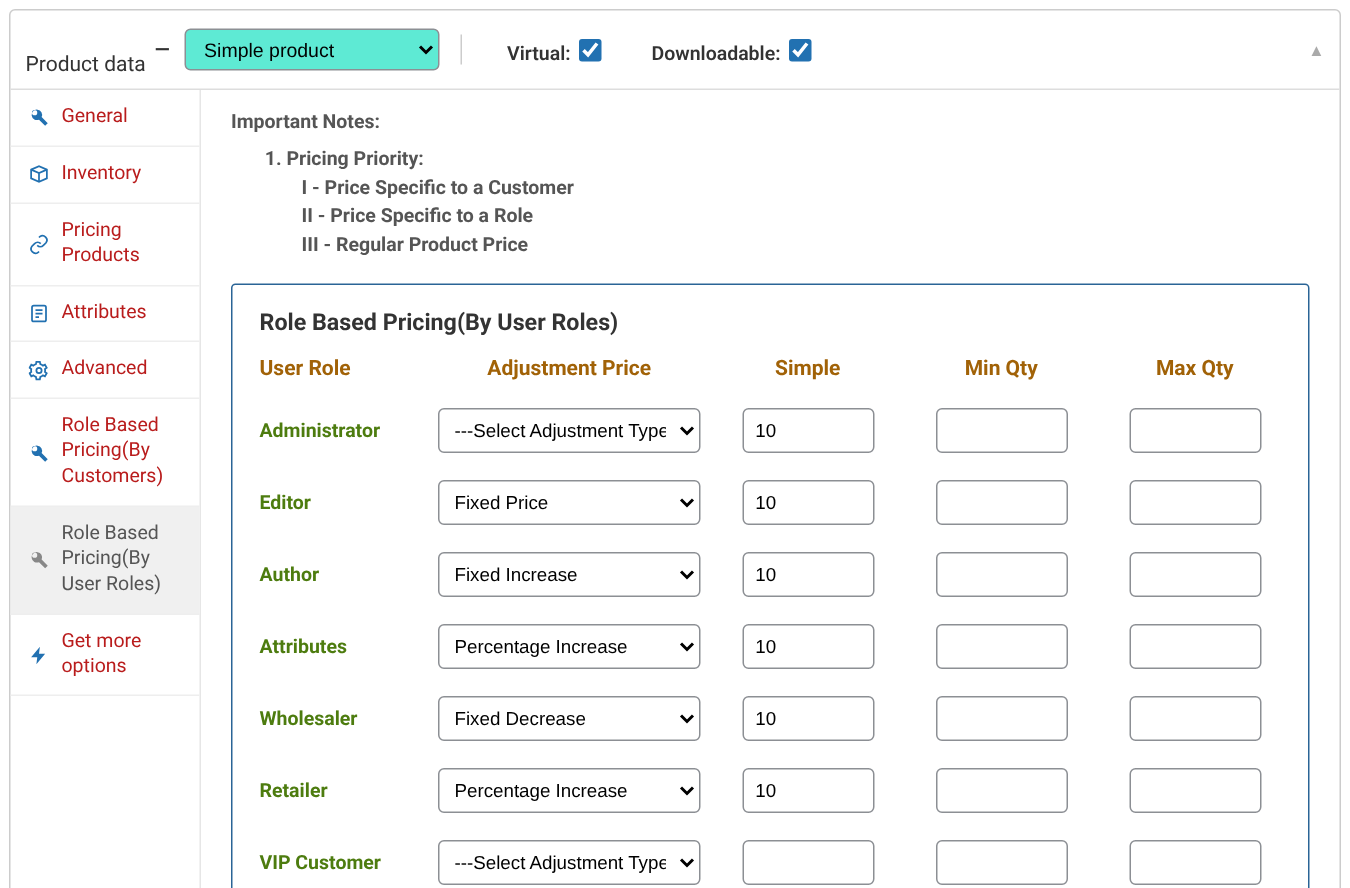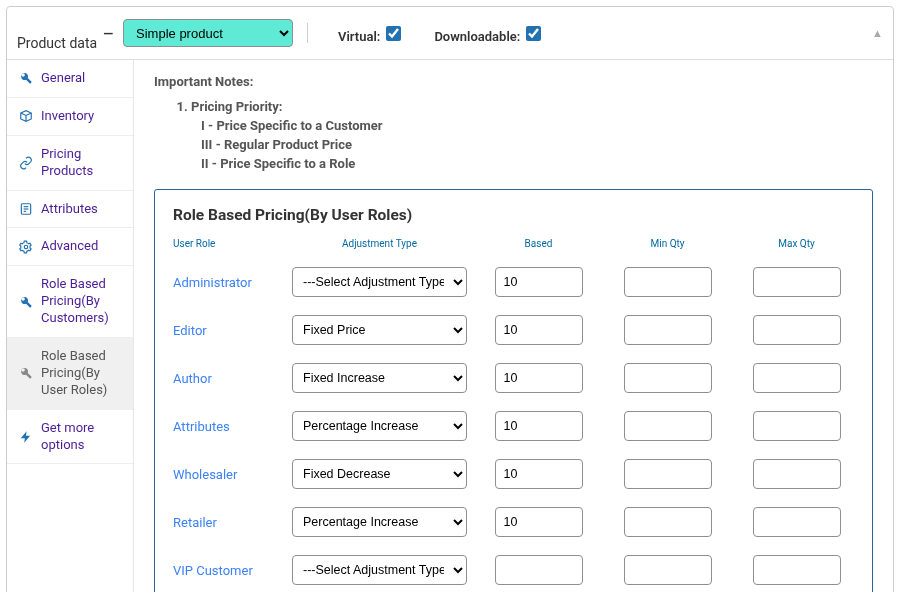--- a/index.html
+++ b/index.html
@@ -72,21 +72,21 @@
     width: 185px;
     border-right: 1px solid #e6e6e6;
     display: flex;
     flex-direction: column;
   }
   .tab {
     display: flex;
     align-items: center;
     gap: 8px;
     padding: 10px 12px;
-    color: #4c1d95;
+    color: #b91c1c;
     border-bottom: 1px solid #eee;
     cursor: pointer;
     font-size: 13px;
     line-height: 1.3;
   }
   .tab .ticon {
     width: 14px;
     display: inline-flex;
     color: #2271b1;
   }
@@ -128,28 +128,28 @@
     color: #333;
   }
   .role-grid {
     display: grid;
     grid-template-columns: 105px 175px 115px 115px 115px;
     column-gap: 14px;
     row-gap: 18px;
     align-items: center;
   }
   .col-header {
-    font-weight: 400;
-    color: #0369a1;
-    font-size: 10px;
+    font-weight: 700;
+    color: #a16207;
+    font-size: 14px;
   }
   .col-header.center { justify-self: center; }
   .role-label {
-    font-weight: 400;
-    color: #3b82f6;
+    font-weight: 700;
+    color: #4d7c0f;
     font-size: 13px;
   }
   .adj-select, .txt {
     border: 1px solid #8c8f94;
     border-radius: 4px;
     background: #fff;
     font-size: 12.5px;
   }
   .adj-select {
     height: 30px;
@@ -263,32 +263,32 @@
       </div>
 
     <div class="content">
 
       <div class="notes">
         <div class="notes-title">Important Notes:</div>
         <ol>
           <li>
             <span>Pricing Priority:</span>
             <span class="sub">I - Price Specific to a Customer</span>
+            <span class="sub">II - Price Specific to a Role</span>
             <span class="sub">III - Regular Product Price</span>
-            <span class="sub">II - Price Specific to a Role</span>
           </li>
         </ol>
       </div>
 
       <div class="role-box">
         <h3>Role Based Pricing(By User Roles)</h3>
         <div class="role-grid" id="role-grid">
           <div class="col-header">User Role</div>
-          <div class="col-header" style="justify-self:center;">Adjustment Type</div>
-          <div class="col-header center">Based</div>
+          <div class="col-header" style="justify-self:center;">Adjustment Price</div>
+          <div class="col-header center">Simple</div>
           <div class="col-header center">Min Qty</div>
           <div class="col-header center">Max Qty</div>
         <div class="role-label">Administrator</div>
             <select class="adj-select"><option>---Select Adjustment Type---</option><option>Fixed Price</option><option>Fixed Increase</option><option>Percentage Increase</option><option>Fixed Decrease</option></select>
             <input class="txt" type="text" value="10" style="">
             <input class="txt" type="text" style="">
             <input class="txt" type="text" style="">
             <div class="role-label">Editor</div>
             <select class="adj-select"><option>---Select Adjustment Type---</option><option selected="">Fixed Price</option><option>Fixed Increase</option><option>Percentage Increase</option><option>Fixed Decrease</option></select>
             <input class="txt" type="text" value="10" style="">

